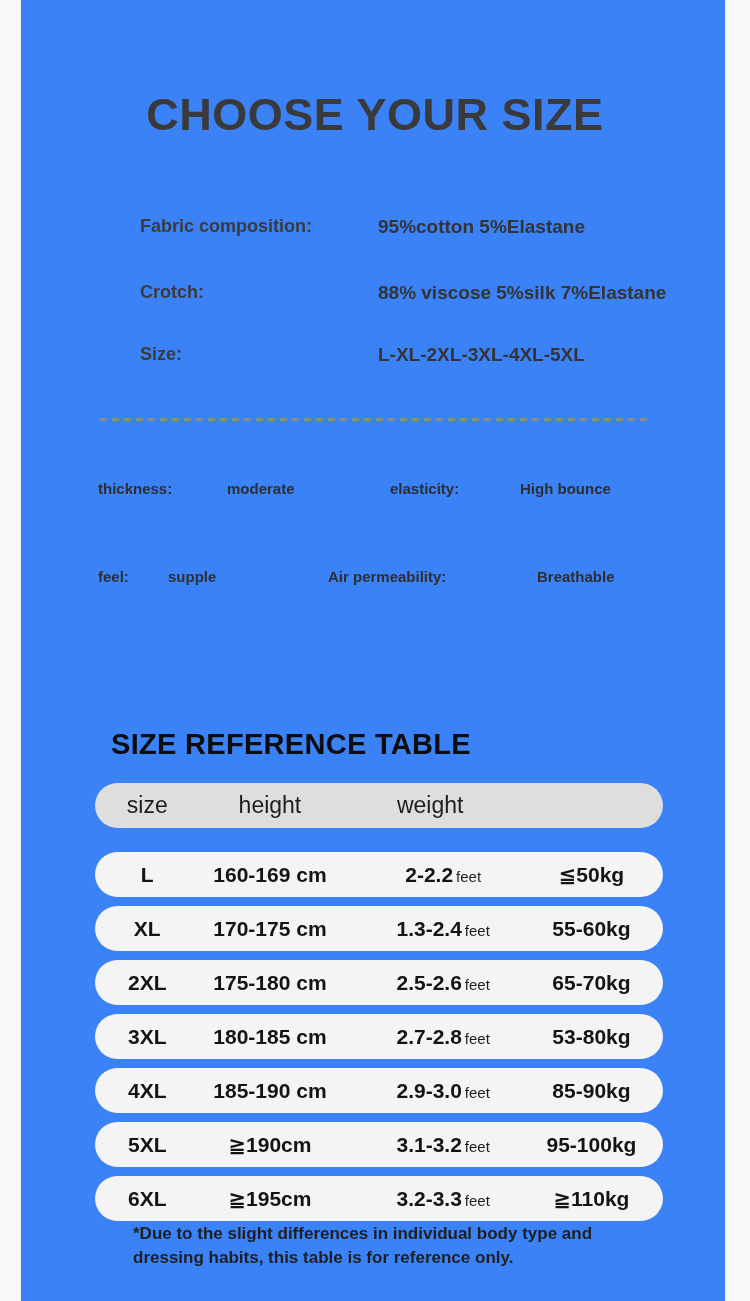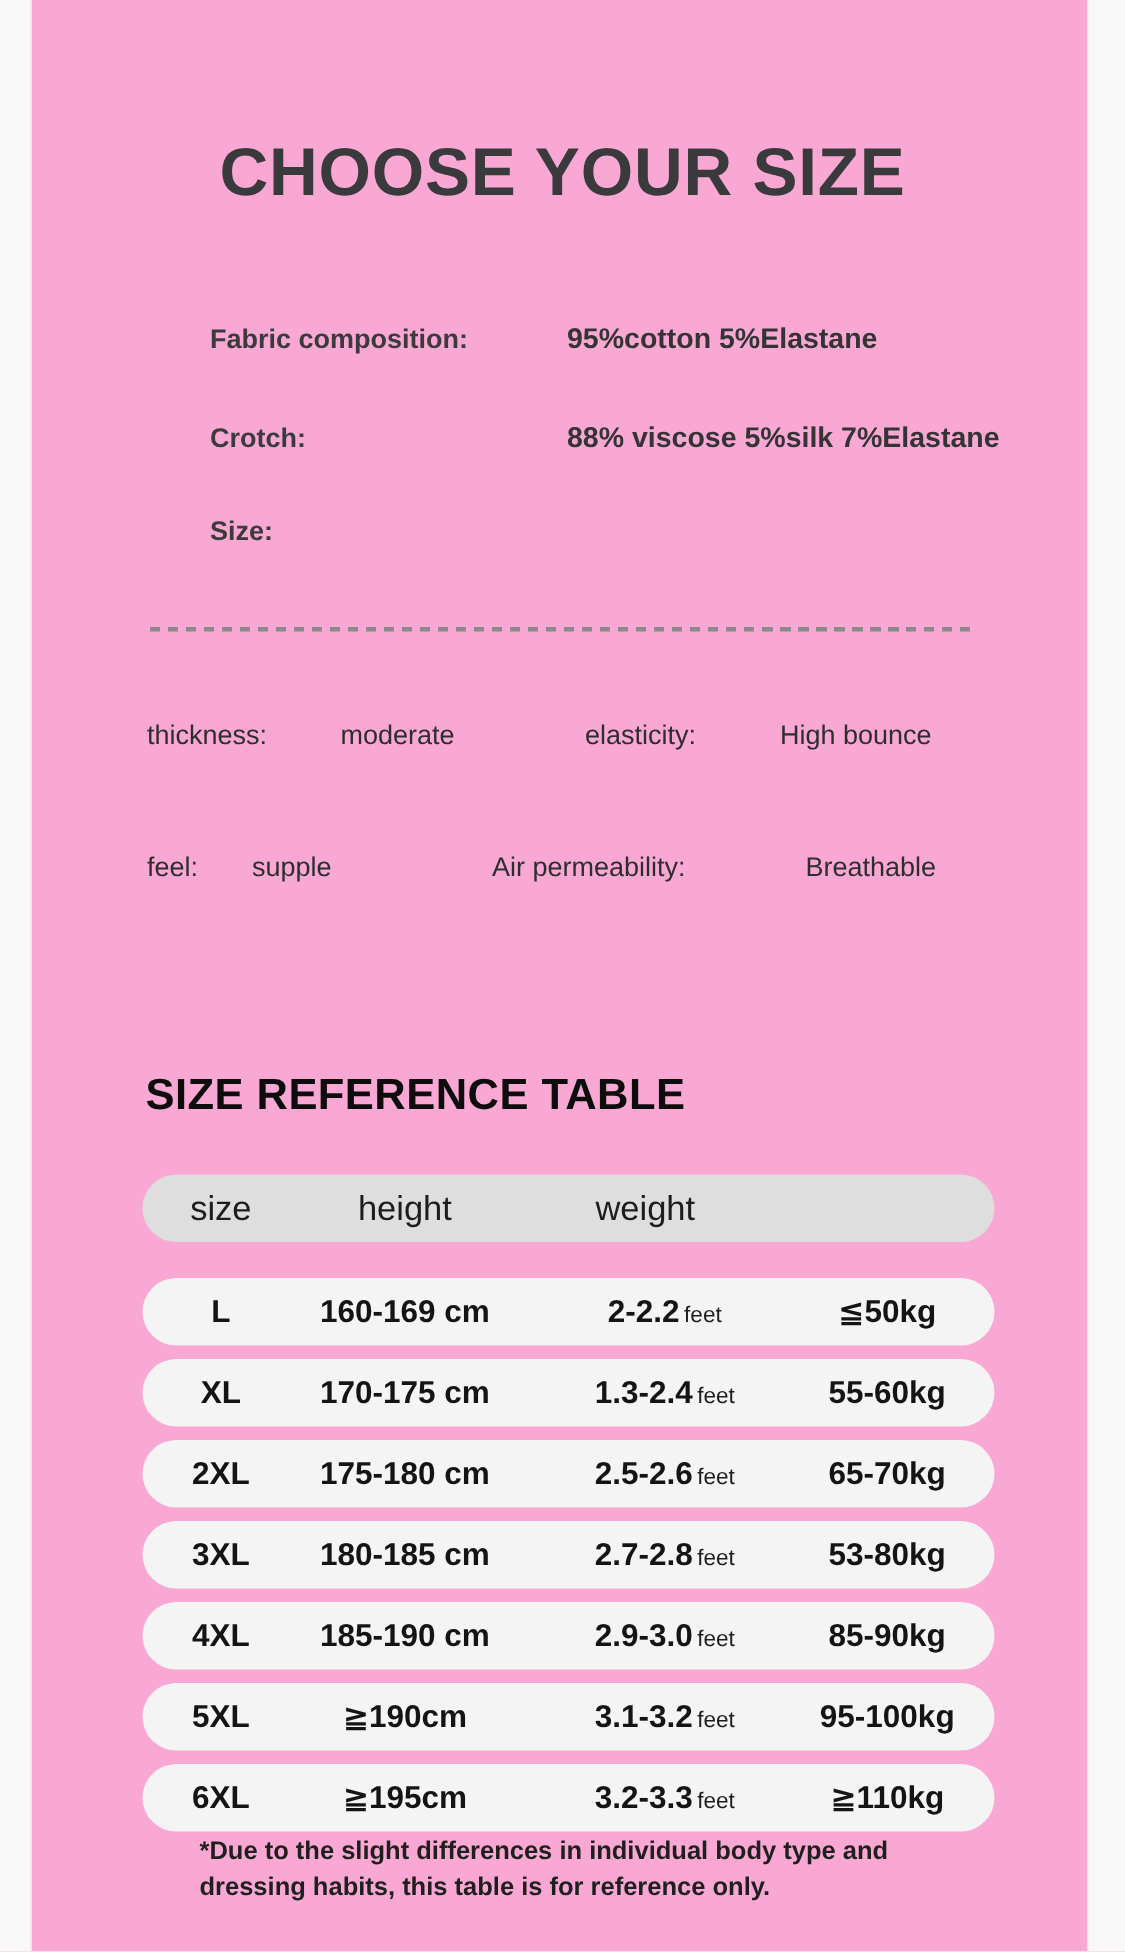--- a/index.html
+++ b/index.html
@@ -1,41 +1,41 @@
 <!DOCTYPE html>
 <html><head>
 <meta charset="utf-8">
 <style>
   html,body{margin:0;padding:0;background:#ffffff;}
   #screen{
-    position:relative;width:750px;height:1301px;background:#f9a8d4;
+    position:relative;width:750px;height:1301px;background:#3b82f6;
     font-family:"Liberation Sans","DejaVu Sans",sans-serif;overflow:hidden;
   }
   .edge{position:absolute;top:0;bottom:0;background:#f8f8f8;}
   .edge-left{left:0;width:20px;border-right:1px solid #f0f0f0;}
   .edge-right{right:0;width:24px;border-left:1px solid #f0f0f0;}
 
   .page-title{
     position:absolute;left:0;right:0;top:92px;margin:0;text-align:center;
     font-size:45px;font-weight:700;letter-spacing:.5px;color:#3a3a3c;line-height:1;
   }
 
   .spec-row{position:absolute;left:97px;width:580px;height:26px;margin-left:43px;}
   .spec-label{font-size:18px;font-weight:700;color:#3b3b3d;}
   .spec-value{position:absolute;left:238px;top:0;font-size:19px;font-weight:700;color:#343436;white-space:nowrap;}
 
   .divider{
     position:absolute;top:418px;left:100px;width:550px;height:3px;
     background:repeating-linear-gradient(90deg,#8a8a8a 0 7px,transparent 7px 12px);
   }
 
-  .prop{position:absolute;font-size:18px;font-weight:400;color:#2e2e30;white-space:nowrap;line-height:1;}
+  .prop{position:absolute;font-size:15px;font-weight:700;color:#2e2e30;white-space:nowrap;line-height:1;}
 
   .table-heading{
-    position:absolute;left:97px;top:716px;margin:0;
+    position:absolute;left:97px;top:716px;margin:14px;
     font-size:29px;font-weight:700;letter-spacing:.3px;color:#0d0d0d;line-height:1;
   }
 
   .size-table{position:absolute;left:95px;top:783px;width:568px;}
   .t-row{
     display:grid;grid-template-columns:18.4% 24.8% 36.2% 20.6%;
     align-items:center;height:45px;border-radius:23px;
   }
   .t-head{background:#dedede;margin-bottom:24px;}
   .t-head .cell{font-size:23px;font-weight:400;color:#1d1d1f;}
@@ -63,20 +63,21 @@
   <div class="spec-row" style="top:216px">
     <span class="spec-label">Fabric composition:</span>
     <span class="spec-value">95%cotton 5%Elastane</span>
   </div>
   <div class="spec-row" style="top:282px">
     <span class="spec-label">Crotch:</span>
     <span class="spec-value">88% viscose 5%silk 7%Elastane</span>
   </div>
   <div class="spec-row" style="top:344px">
     <span class="spec-label">Size:</span>
+    <span class="spec-value">L-XL-2XL-3XL-4XL-5XL</span>
   </div>
 
   <div class="divider"></div>
 
   <span class="prop" style="left:98px;top:481px">thickness:</span>
   <span class="prop" style="left:227px;top:481px">moderate</span>
   <span class="prop" style="left:390px;top:481px">elasticity:</span>
   <span class="prop" style="left:520px;top:481px">High bounce</span>
 
   <span class="prop" style="left:98px;top:569px">feel:</span>

